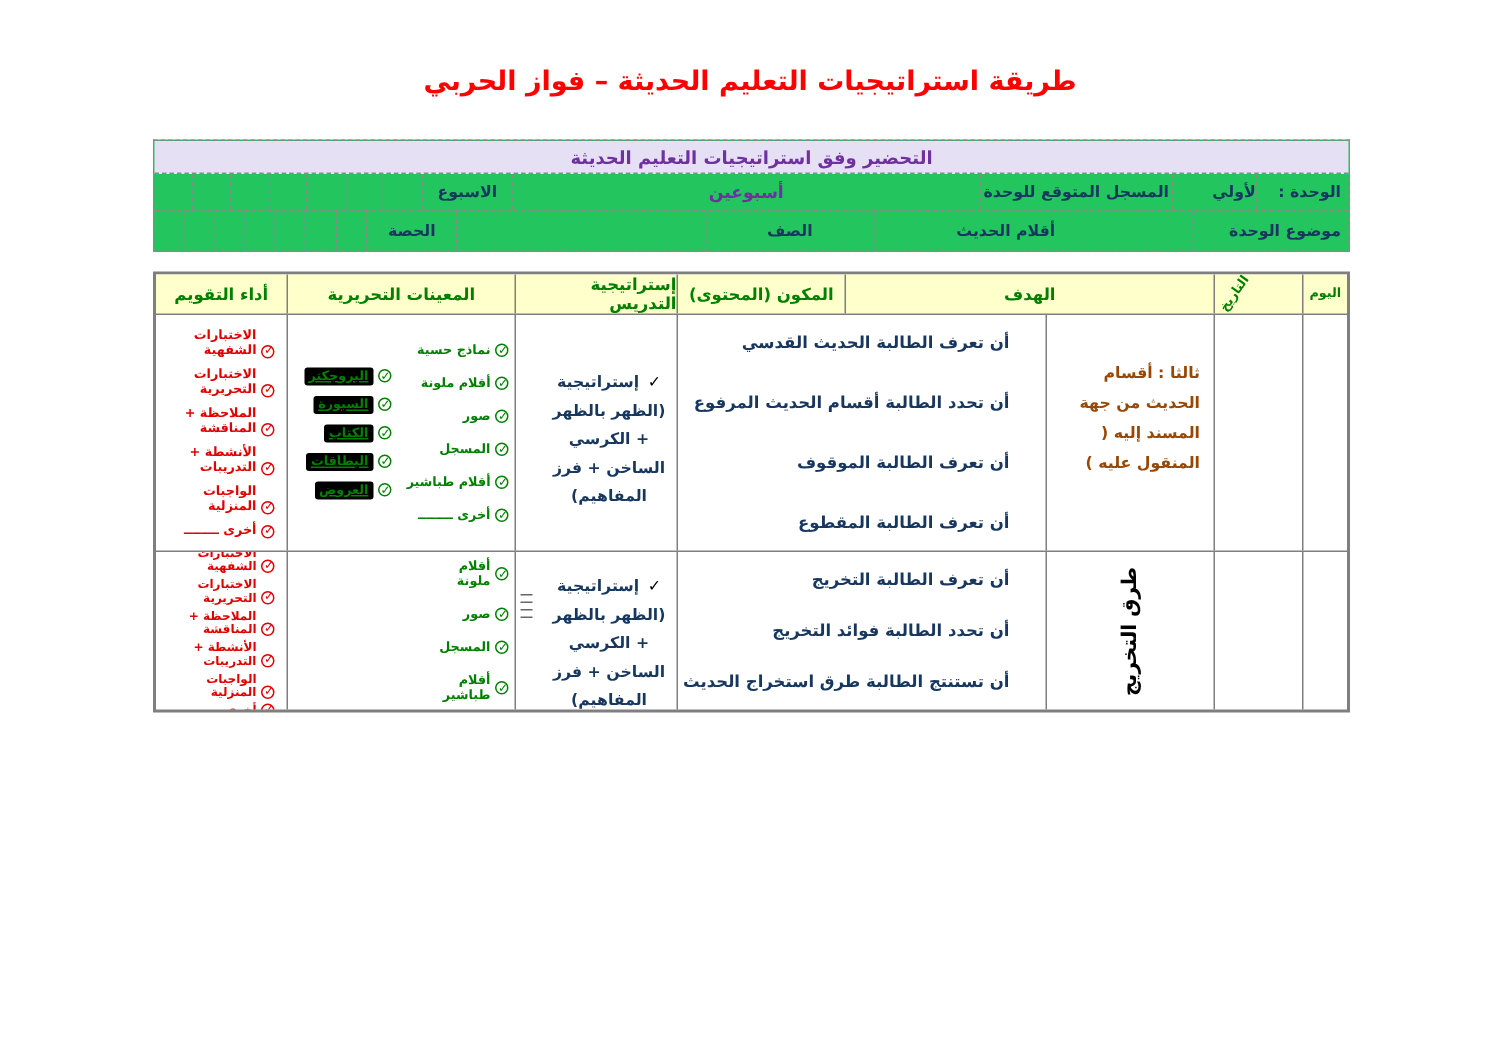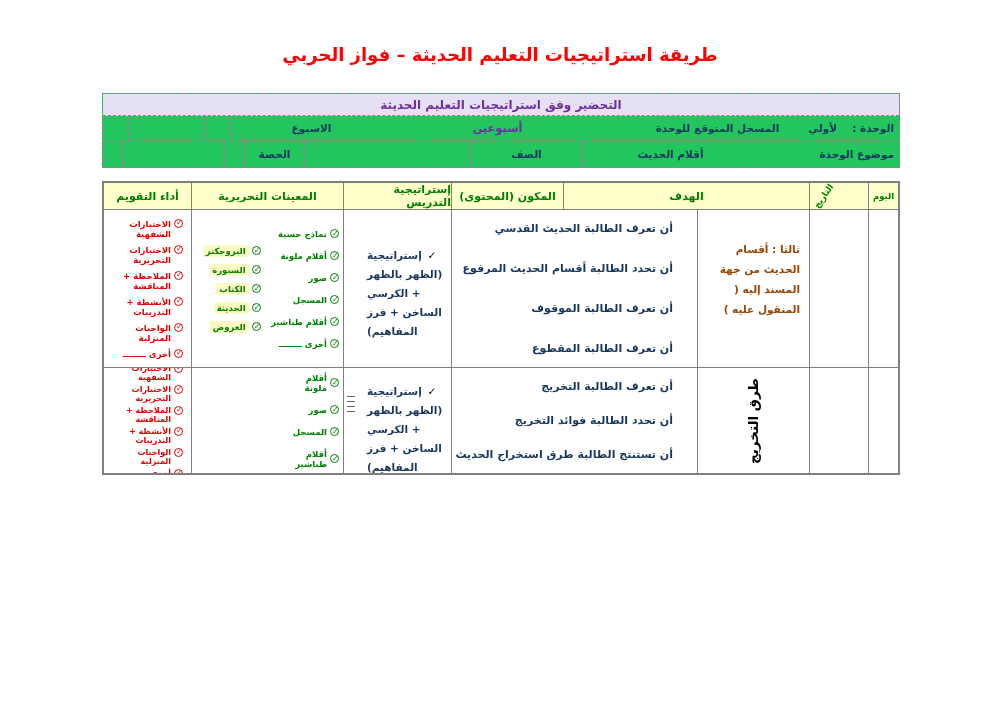--- a/index.html
+++ b/index.html
@@ -60,43 +60,43 @@
                font-weight:bold; font-size:13.5px; }
 
   
   .goals { display:flex; flex-direction:column; justify-content:space-between;
            height:100%; padding:12px 24px 12px 6px; }
   .goal-line { color:#17375e; font-weight:bold; font-size:11px; text-align:right;
                white-space:nowrap; }
 
   
   .strat { padding:36px 6px 0 3px; color:#17375e; font-weight:bold;
-           font-size:10.5px; line-height:1.8; text-align:left; }
+           font-size:10.5px; line-height:1.8; text-align:center; }
   .b2 .strat { padding-top:14px; }
   .tick { color:#000; font-weight:bold; margin-left:2px; }
   .dashcol { position:absolute; left:3px; top:28px; display:flex;
              flex-direction:column; gap:4px; }
   .dash { width:8px; height:1px; background:#666; }
 
   
   .c-aids { display:flex; align-items:stretch; padding:4px 4px; gap:2px; }
   .aids-list { width:78px; display:flex; flex-direction:column; justify-content:center;
                gap:12px; color:#008000; font-size:8.5px; font-weight:bold; }
   .aids-chips { width:66px; display:flex; flex-direction:column; justify-content:center;
                 gap:7px; color:#008000; font-size:8.5px; font-weight:bold; }
   .aid-line { display:flex; align-items:center; }
-  .chip-text { background:#fef9c3; padding:1px 3px; border-radius:2px; }
+  .chip-text { background:#000000; padding:1px 3px; border-radius:2px;text-decoration:underline; }
   .b2 .c-aids { justify-content:flex-end; padding-left:58px; }
 
   
   .eval-list { display:flex; flex-direction:column; justify-content:center;
                height:100%; gap:6px; padding:4px 8px 4px 4px;
                color:#e00000; font-size:8.5px; font-weight:bold; }
   .b2 .eval-list { gap:3px; font-size:8px; }
-  .eval-line { display:flex; align-items:flex-start; }
+  .eval-line { display:flex; align-items:flex-end; }
 
   
   .chk { display:inline-block; flex:none; width:9px; height:9px;
          border:1px solid currentColor; border-radius:50%;
          margin-left:3px; position:relative; }
   .chk::before { content:"✓"; position:absolute; top:-1.5px; left:1px;
                  font-size:8px; line-height:9px; }
 </style>
 </head>
 <body>
@@ -212,21 +212,21 @@
             <div class="aid-line">
             <span class="chk"></span>
             <span class="chip-text">السبورة</span>
           </div>
             <div class="aid-line">
             <span class="chk"></span>
             <span class="chip-text">الكتاب</span>
           </div>
             <div class="aid-line">
             <span class="chk"></span>
-            <span class="chip-text">الحديثة</span>
+            <span class="chip-text">البطاقات</span>
           </div>
             <div class="aid-line">
             <span class="chk"></span>
             <span class="chip-text">العروض</span>
           </div>
           </div>
       </div>
       <div class="mcell c-eval">
         <div class="eval-list">
             <div class="eval-line">

